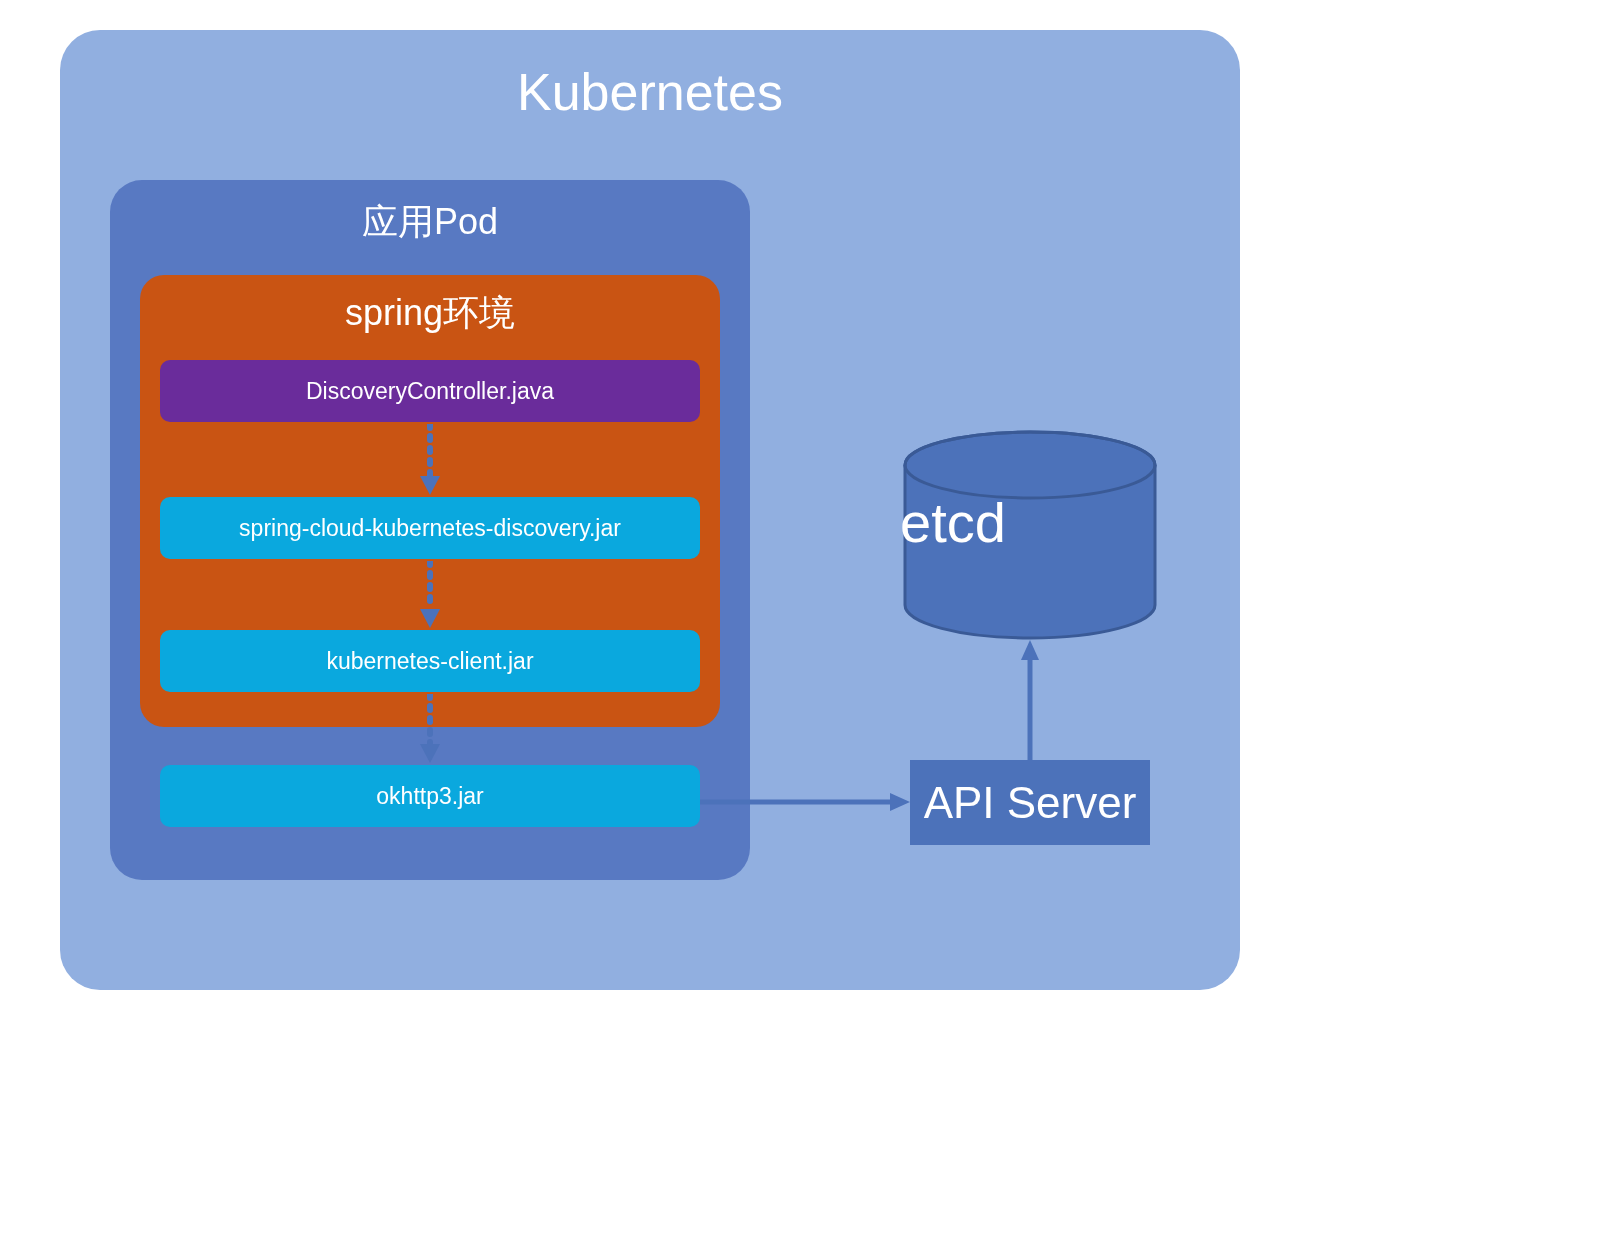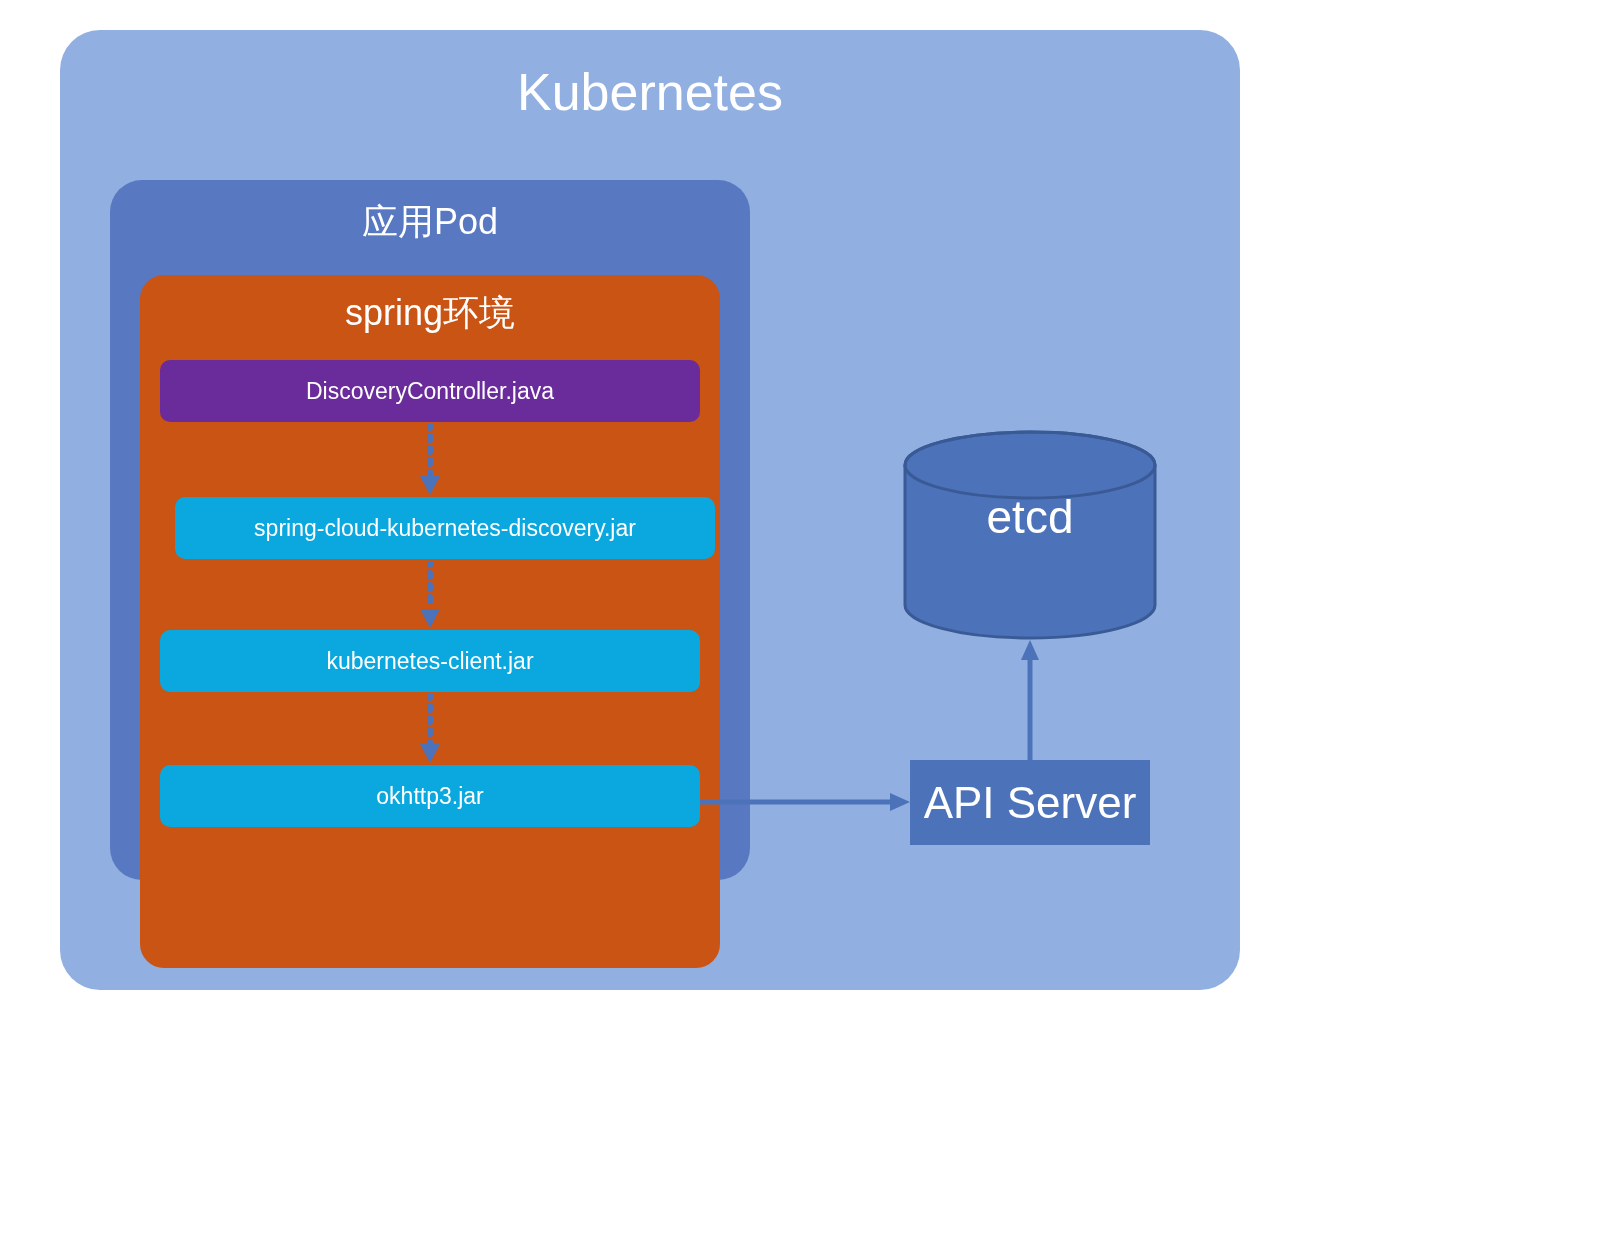--- a/index.html
+++ b/index.html
@@ -54,21 +54,21 @@
     text-align: center;
     color: #fff;
     font-size: 36px;
     font-weight: 400;
   }
   .spring-box {
     position: absolute;
     left: 30px;
     top: 95px;
     width: 580px;
-    height: 693px;
+    height: 452px;
     background: #c95413;
     border-radius: 24px;
   }
   .spring-title {
     position: absolute;
     top: 14px;
     left: 0;
     width: 100%;
     text-align: center;
     color: #fff;
@@ -82,21 +82,21 @@
     height: 62px;
     border-radius: 10px;
     display: flex;
     align-items: center;
     justify-content: center;
     color: #fff;
     font-size: 23px;
     font-weight: 400;
   }
   .item.purple { background: #6a2c9b; top: 85px; }
-  .item.blue1  { background: #0aa8de; top: 222px; margin-left: 15px; }
+  .item.blue1  { background: #0aa8de; top: 222px; }
   .item.blue2  { background: #0aa8de; top: 355px; }
   .item.blue3  { background: #0aa8de; top: 490px; }
   .arrow-dotted {
     position: absolute;
     left: 50%;
     transform: translateX(-50%);
     width: 28px;
     pointer-events: none;
   }
   .arrow-dotted svg { display: block; }
@@ -119,23 +119,22 @@
     top: 400px;
     width: 260px;
     height: 210px;
     pointer-events: none;
   }
   .etcd-label {
     position: absolute;
     left: 840px;
     top: 460px;
     width: 260px;
-    text-align: center;
-    color: #fff;
-    font-size: 46px;
+    color: #fff;
+    font-size: 56px;
     font-weight: 400;
   }
   .solid-arrow {
     position: absolute;
     pointer-events: none;
   }
 </style>
 </head>
 <body>
 

